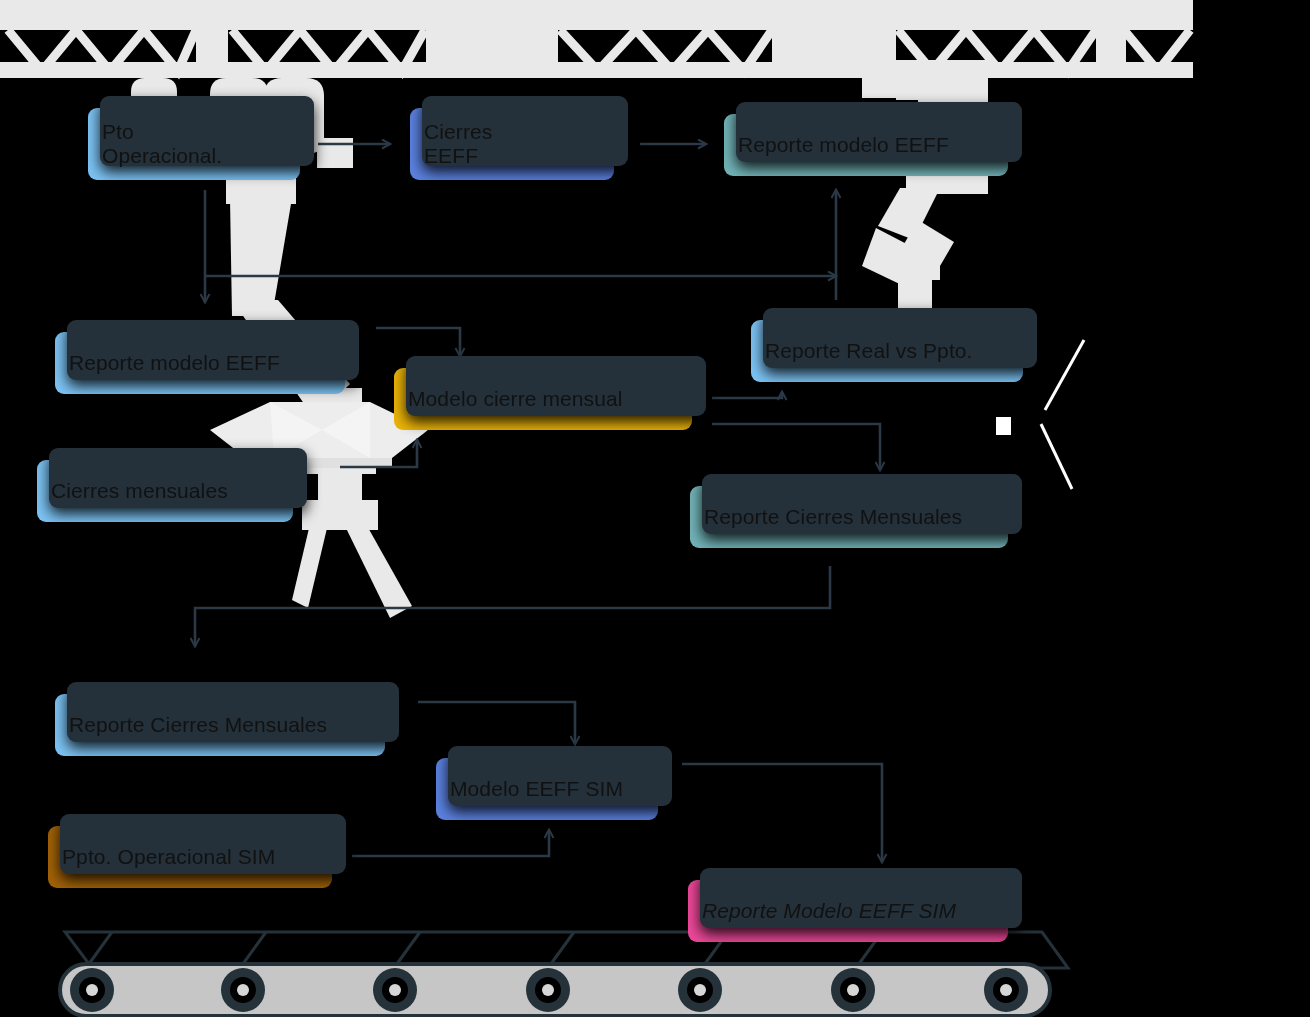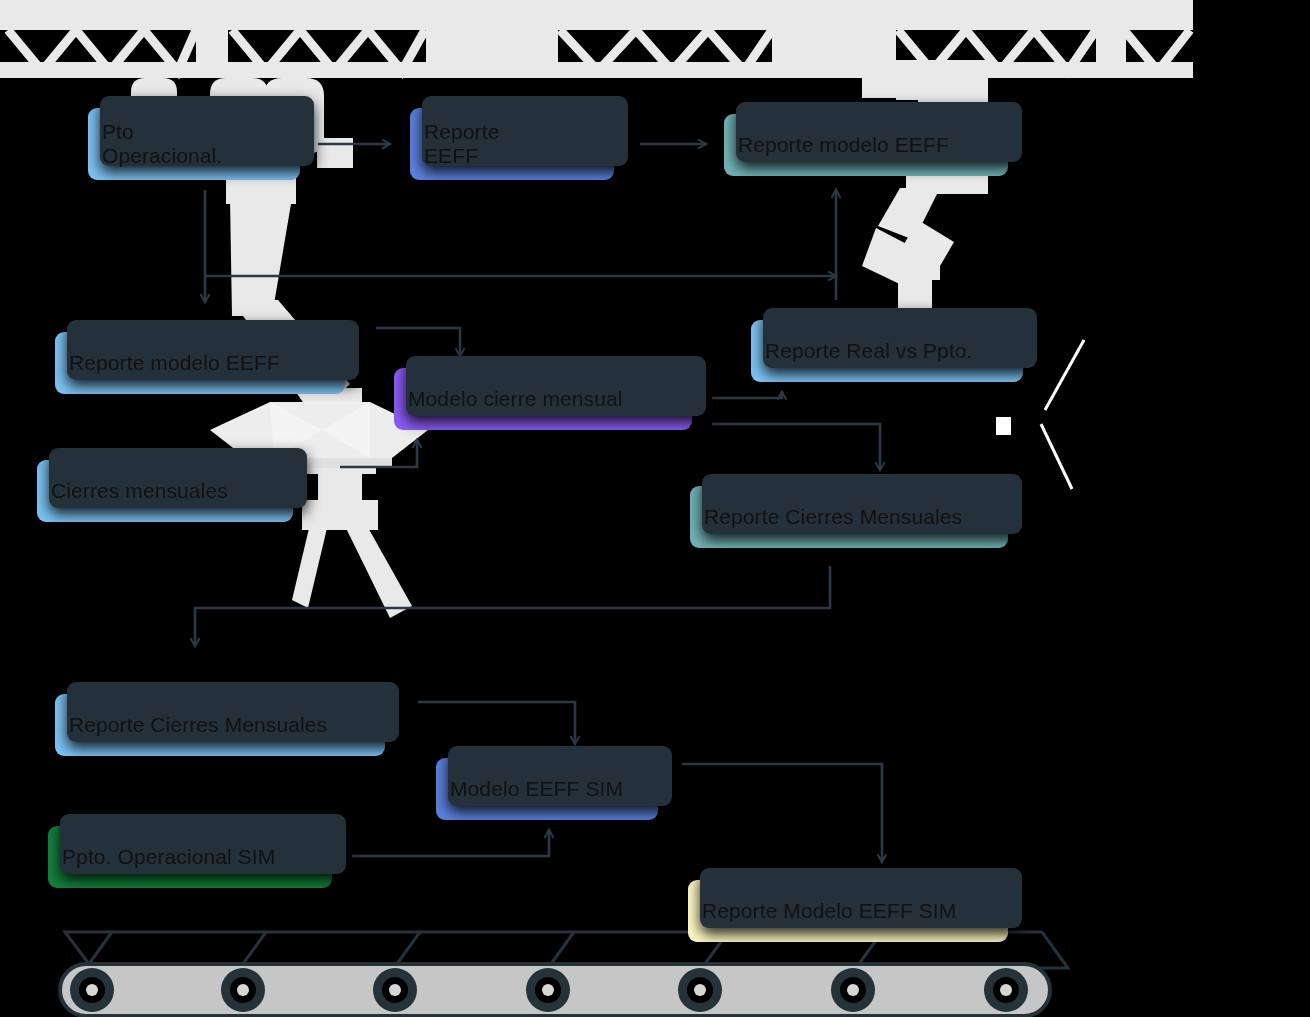--- a/index.html
+++ b/index.html
@@ -158,32 +158,32 @@
   </svg>
 
   <div id="node-layer">
       <div class="node" style="left: 88px; top: 108px; width: 212px; height: 72px; background: rgb(124, 195, 244);">
         <span class="shadow-plate" style="background: rgb(36, 49, 58);"></span>
         <span class="lbl">Pto
 Operacional.</span>
       </div>
       <div class="node" style="left: 410px; top: 108px; width: 204px; height: 72px; background: rgb(91, 130, 224);">
         <span class="shadow-plate" style="background: rgb(36, 49, 58);"></span>
-        <span class="lbl">Reporte
+        <span class="lbl">Cierres
 EEFF</span>
       </div>
       <div class="node" style="left: 724px; top: 114px; width: 284px; height: 62px; background: rgb(113, 179, 183);">
         <span class="shadow-plate" style="background: rgb(36, 49, 58);"></span>
         <span class="lbl">Reporte modelo EEFF</span>
       </div>
       <div class="node" style="left: 55px; top: 332px; width: 290px; height: 62px; background: rgb(124, 195, 244);">
         <span class="shadow-plate" style="background: rgb(36, 49, 58);"></span>
         <span class="lbl">Reporte modelo EEFF</span>
       </div>
-      <div class="node" style="left: 394px; top: 368px; width: 298px; height: 62px; background: #8b5cf6;">
+      <div class="node" style="left: 394px; top: 368px; width: 298px; height: 62px; background: #eab308;">
         <span class="shadow-plate" style="background: rgb(36, 49, 58);"></span>
         <span class="lbl">Modelo cierre mensual</span>
       </div>
       <div class="node" style="left: 743px; top: 320px; width: 272px; height: 62px; background: rgb(124, 195, 244); margin-left: 8px;">
         <span class="shadow-plate" style="background: rgb(36, 49, 58);"></span>
         <span class="lbl">Reporte Real vs Ppto.</span>
       </div>
       <div class="node" style="left: 37px; top: 460px; width: 256px; height: 62px; background: rgb(124, 195, 244);">
         <span class="shadow-plate" style="background: rgb(36, 49, 58);"></span>
         <span class="lbl">Cierres mensuales</span>
@@ -193,23 +193,23 @@
         <span class="lbl">Reporte Cierres Mensuales</span>
       </div>
       <div class="node" style="left: 55px; top: 694px; width: 330px; height: 62px; background: rgb(124, 195, 244);">
         <span class="shadow-plate" style="background: rgb(36, 49, 58);"></span>
         <span class="lbl">Reporte Cierres Mensuales</span>
       </div>
       <div class="node" style="left: 436px; top: 758px; width: 222px; height: 62px; background: rgb(91, 130, 224);">
         <span class="shadow-plate" style="background: rgb(36, 49, 58);"></span>
         <span class="lbl">Modelo EEFF SIM</span>
       </div>
-      <div class="node" style="left: 48px; top: 826px; width: 284px; height: 62px; background: #15803d;">
+      <div class="node" style="left: 48px; top: 826px; width: 284px; height: 62px; background: #a16207;">
         <span class="shadow-plate" style="background: rgb(36, 49, 58);"></span>
         <span class="lbl">Ppto. Operacional SIM</span>
       </div>
-      <div class="node" style="left: 688px; top: 880px; width: 320px; height: 62px; background: #fef9c3;">
+      <div class="node" style="left: 688px; top: 880px; width: 320px; height: 62px; background: #ec4899; font-style: italic;">
         <span class="shadow-plate" style="background: rgb(36, 49, 58);"></span>
         <span class="lbl">Reporte Modelo EEFF SIM</span>
       </div>
     </div>
 
 </div>
 
 </body></html>

